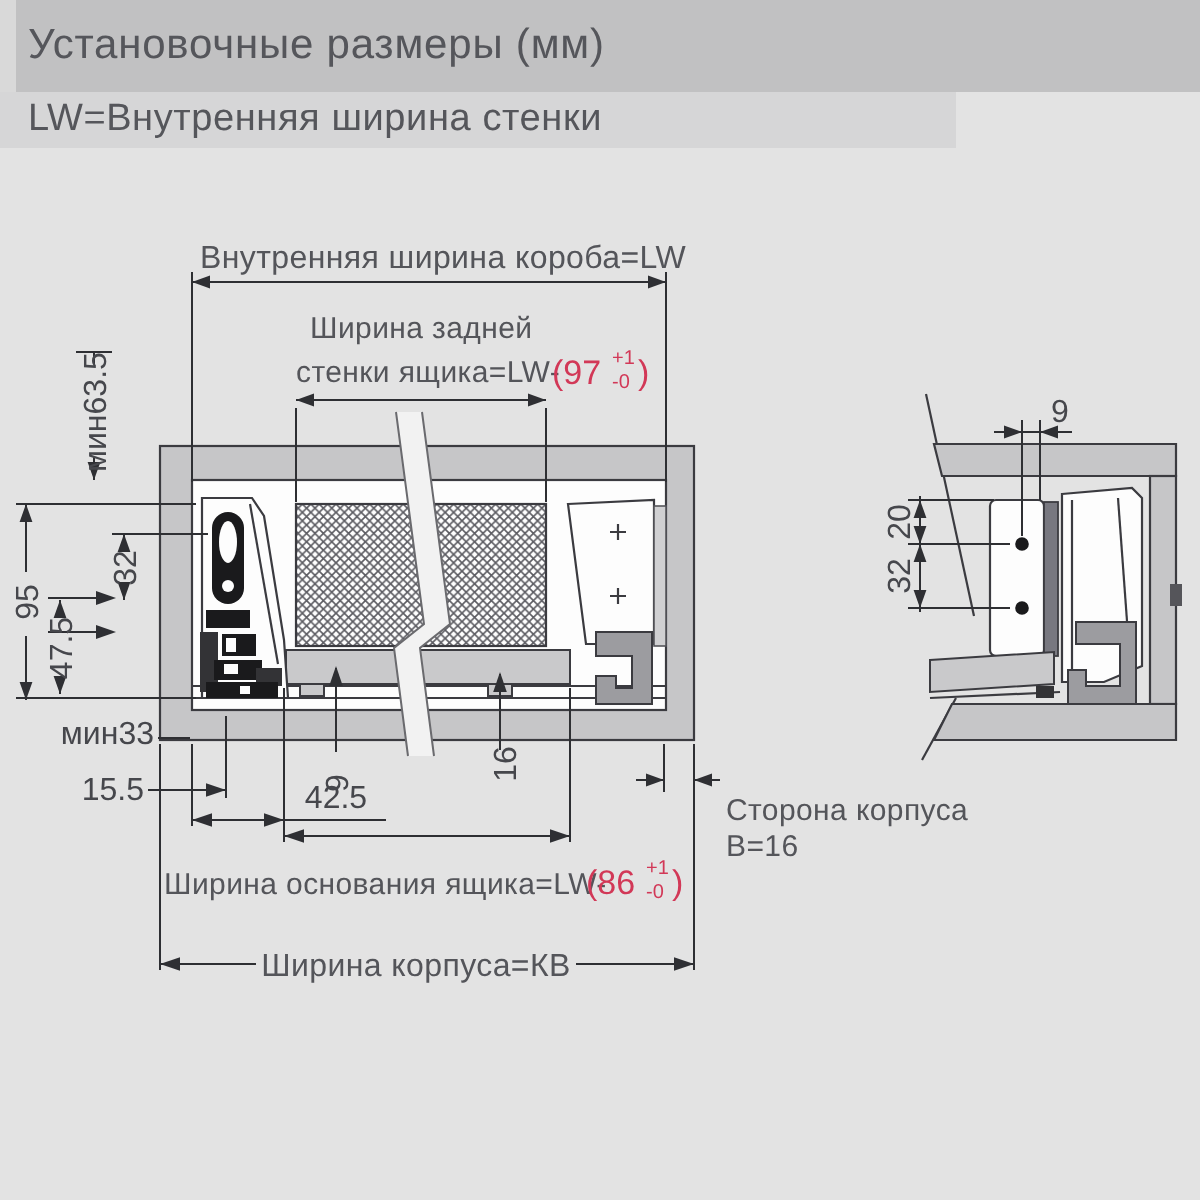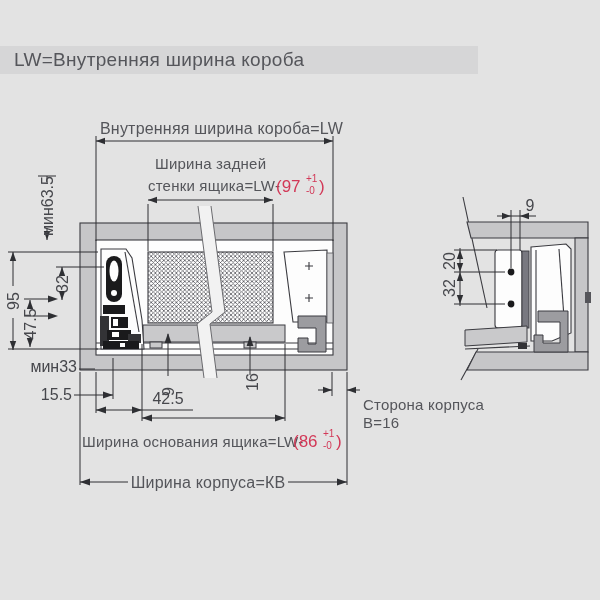--- a/index.html
+++ b/index.html
@@ -26,22 +26,26 @@
   .dk2{fill:#333336;stroke:none;}
   .whf{fill:#fdfdfd;stroke:none;}
   .clip{fill:#9c9ca0;stroke:#3b3b40;stroke-width:1;}
   .band{fill:#f2f2f2;stroke:none;}
   .bedge{stroke:#6a6a6e;stroke-width:1;fill:none;}
 </style>
 </head>
 <body>
 <div class="screen">
 
+<div class="hdr1">
+  <div class="sliver"></div>
+  <div class="t">Установочные размеры (мм)</div>
+</div>
 <div class="hdr2">
-  <div class="t">LW=Внутренняя ширина короба</div>
+  <div class="t">LW=Внутренняя ширина стенки</div>
 </div>
 
 <svg width="600" height="600" viewBox="0 0 600 600">
   <defs>
     <pattern id="hatch" width="4.2" height="4.2" patternUnits="userSpaceOnUse">
       <rect width="4.2" height="4.2" fill="#ffffff"></rect>
       <path d="M0,0 L4.2,4.2 M4.2,0 L0,4.2" stroke="#5c5c62" stroke-width="0.8"></path>
     </pattern>
   </defs>
 

